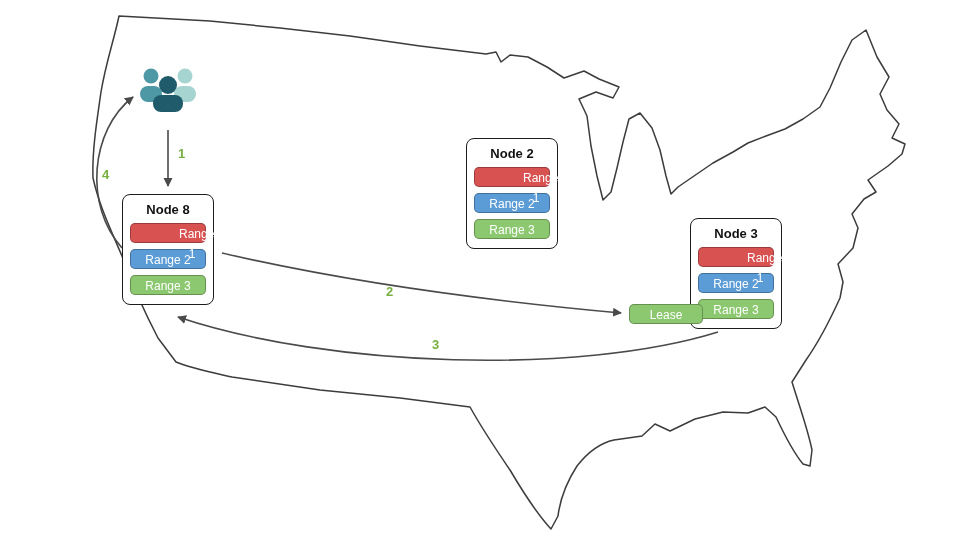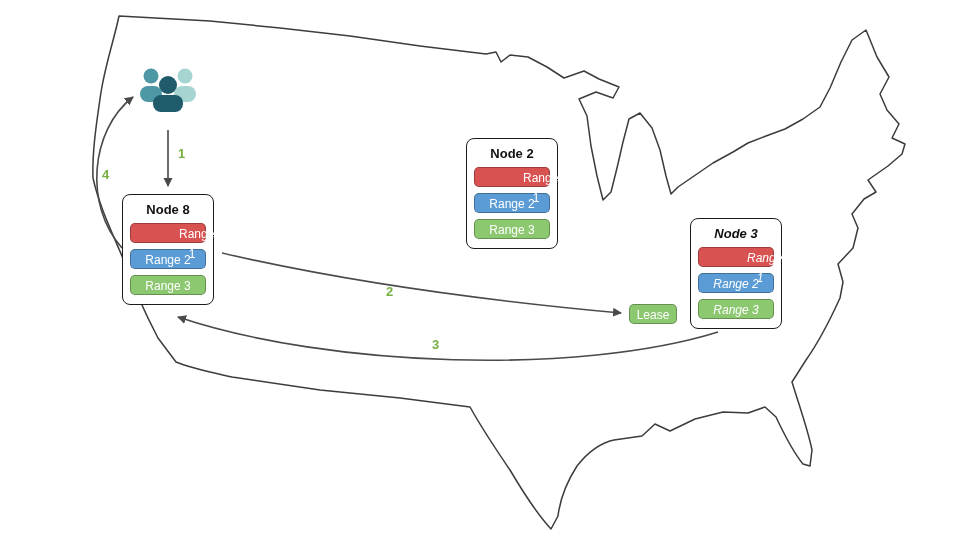--- a/index.html
+++ b/index.html
@@ -29,31 +29,31 @@
     margin-top:6px;
     border:1px solid rgba(0,0,0,0.28);
     box-sizing:border-box;
   }
   .badge-range1 { background:var(--range1);padding-left:48px; }
   .badge-range2 { background:var(--range2); }
   .badge-range3 { background:var(--range3); }
 
   #lease-badge {
     position:absolute; z-index:2;
-    left:629px; top:304px; width:48px;
+    left:629px; top:304px; width:74px;
     margin-top:0;
   }
   .arrow-label {
     position:absolute; z-index:3;
     color:var(--arrow_label);
     font-weight:bold; font-size:13px;
   }
   #node1 { left:122px; top:194px; }
   #node2 { left:466px; top:138px; }
-  #node3 { left:690px; top:218px;font-style:italic; }
+  #node3 { left:690px; top:218px; }
   #label-1 { left:178px; top:146px; }
   #label-2 { left:386px; top:284px; }
   #label-3 { left:432px; top:337px; }
   #label-4 { left:102px; top:167px; }
 </style>
 </head>
 <body>
 
 <div id="stage">
 

